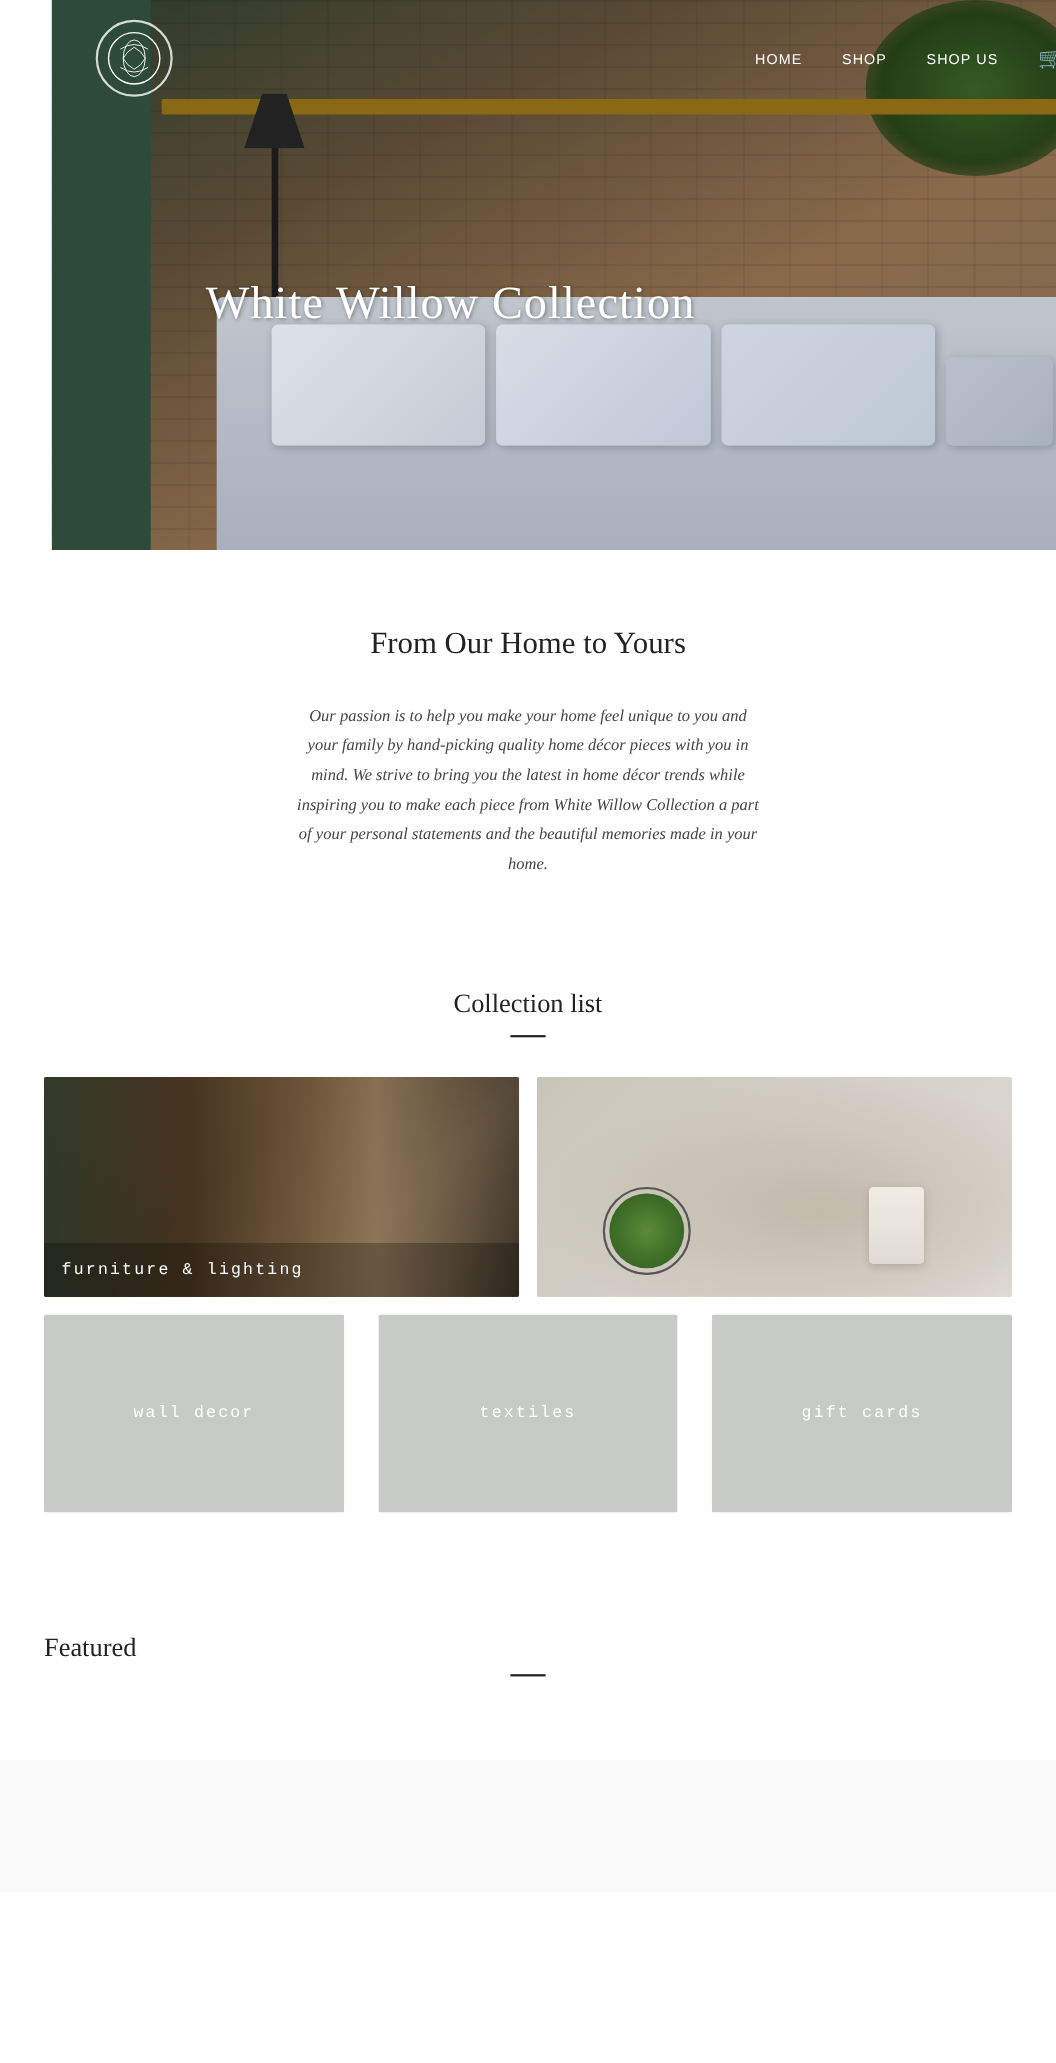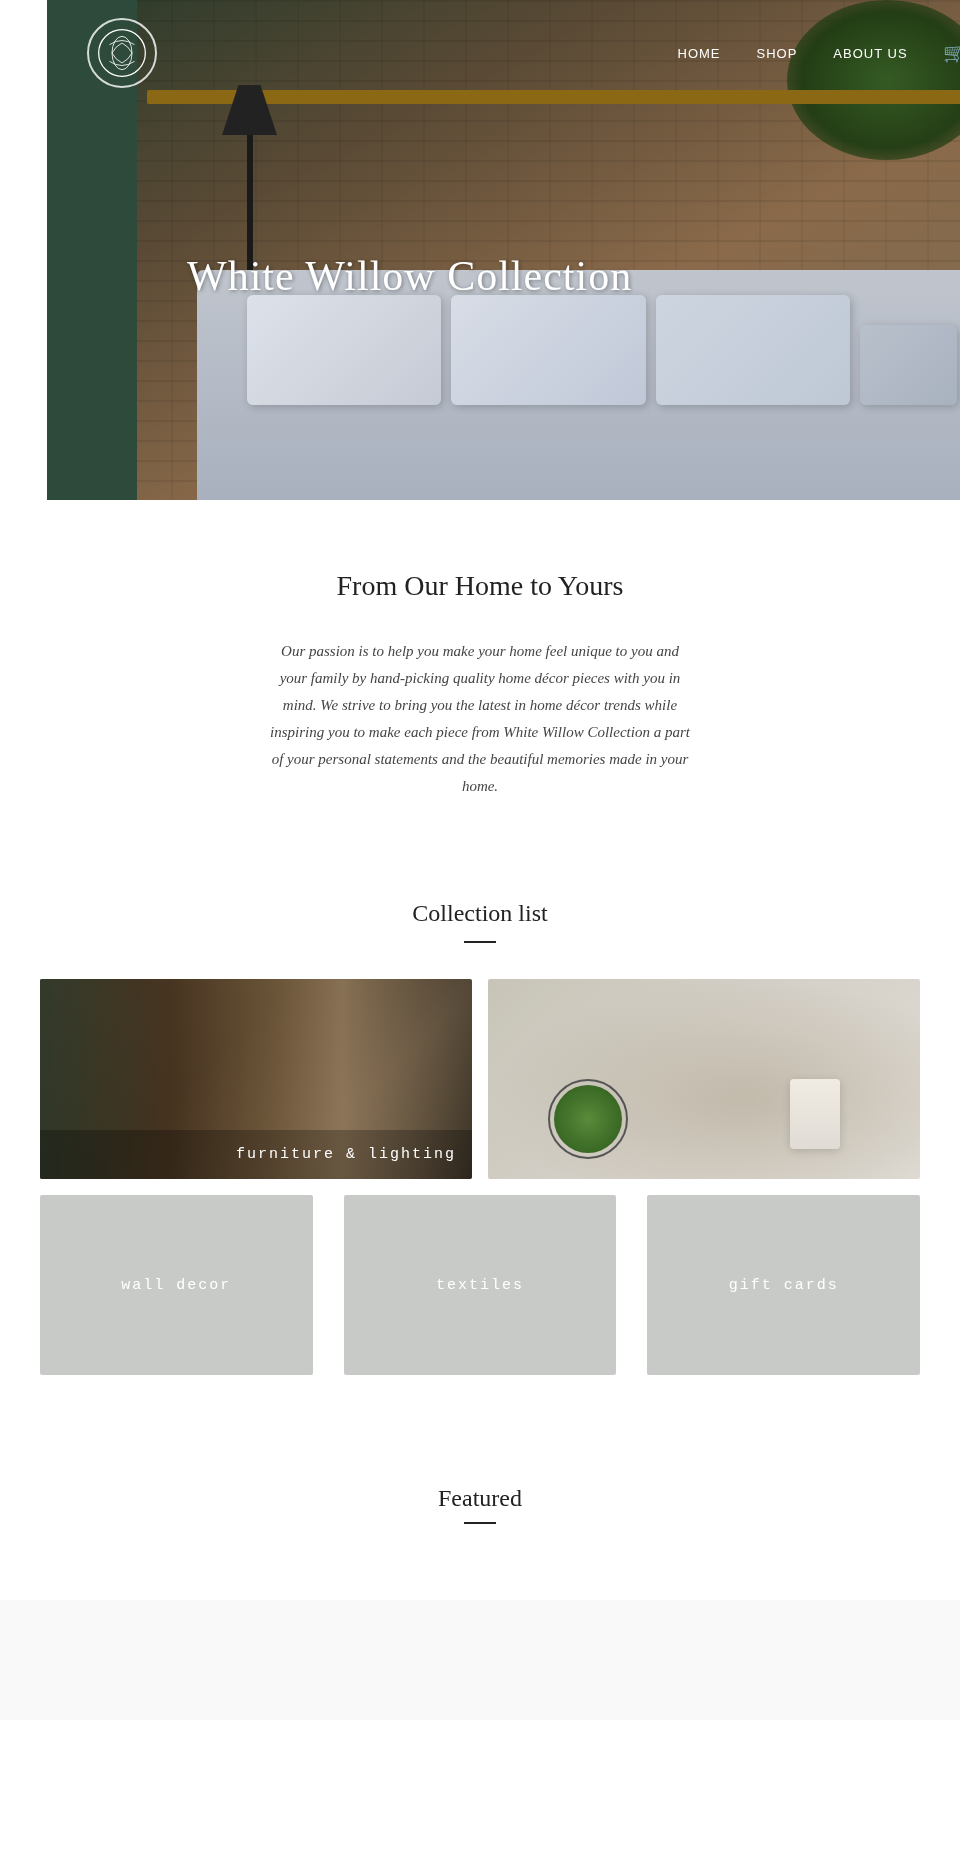--- a/index.html
+++ b/index.html
@@ -164,21 +164,21 @@
     }
     .collection-item-label {
       position: absolute;
       bottom: 0; left: 0; right: 0;
       padding: 16px;
       background: rgba(0,0,0,0.25);
       color: #fff;
       font-family: 'Courier New', monospace;
       font-size: 15px;
       letter-spacing: 2px;
-      text-align: right;
+      text-align: left;
     }
 
     
     .bg-furniture {
       background:
         linear-gradient(rgba(0,0,0,0.2), rgba(0,0,0,0.2)),
         linear-gradient(135deg, #5a4a35 0%, #3a3020 40%, #6a5a45 70%, #4a4030 100%);
       height: 200px;
     }
     
@@ -253,21 +253,20 @@
       color: #fff;
       font-family: 'Courier New', monospace;
       font-size: 15px;
       letter-spacing: 2px;
       white-space: nowrap;
     }
 
     
     .section-featured {
       padding: 50px 40px 40px;
-      text-align: center;
     }
     .section-featured h2 {
       font-size: 24px;
       font-weight: 400;
       font-family: Georgia, serif;
       color: #222;
       margin-bottom: 10px;
     }
 
     
@@ -302,21 +301,21 @@
         <circle cx="30" cy="30" r="28" stroke="white" stroke-width="1.5" fill="none"></circle>
         <ellipse cx="30" cy="30" rx="12" ry="20" stroke="white" stroke-width="1" fill="none"></ellipse>
         <path d="M18 30 Q22 22 30 18 Q38 22 42 30 Q38 38 30 42 Q22 38 18 30Z" stroke="white" stroke-width="1" fill="none"></path>
         <path d="M15 20 Q30 10 45 20" stroke="white" stroke-width="1" fill="none"></path>
         <path d="M15 40 Q30 50 45 40" stroke="white" stroke-width="1" fill="none"></path>
       </svg>
     </div>
     <div class="nav-links">
       <a href="#">HOME</a>
       <a href="#">SHOP</a>
-      <a href="#">ABOUT US</a>
+      <a href="#">SHOP US</a>
       <a href="#" class="cart-icon">🛒</a>
     </div>
   </nav>
 
   <h1 class="hero-title">White Willow Collection</h1>
 </div>
 
 <section class="section-intro">
   <h2>From Our Home to Yours</h2>
   <p>Our passion is to help you make your home feel unique to you and your family by hand-picking quality home décor pieces with you in mind. We strive to bring you the latest in home décor trends while inspiring you to make each piece from White Willow Collection a part of your personal statements and the beautiful memories made in your home.</p>

